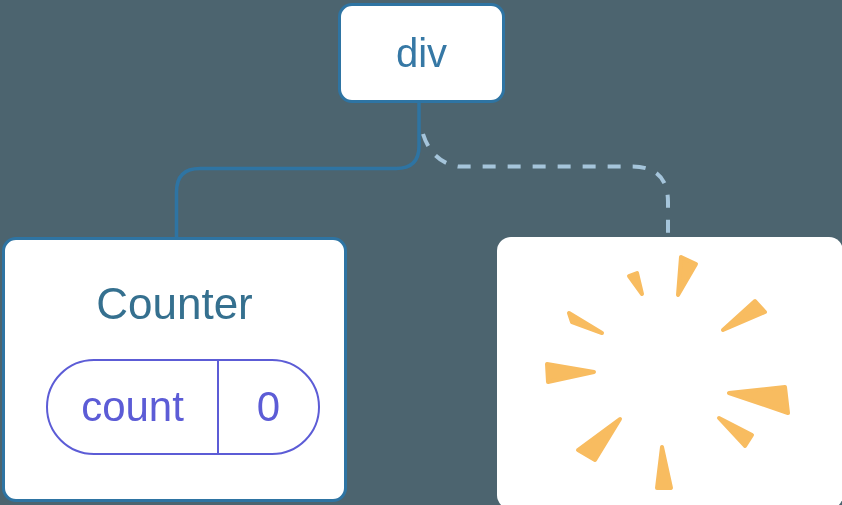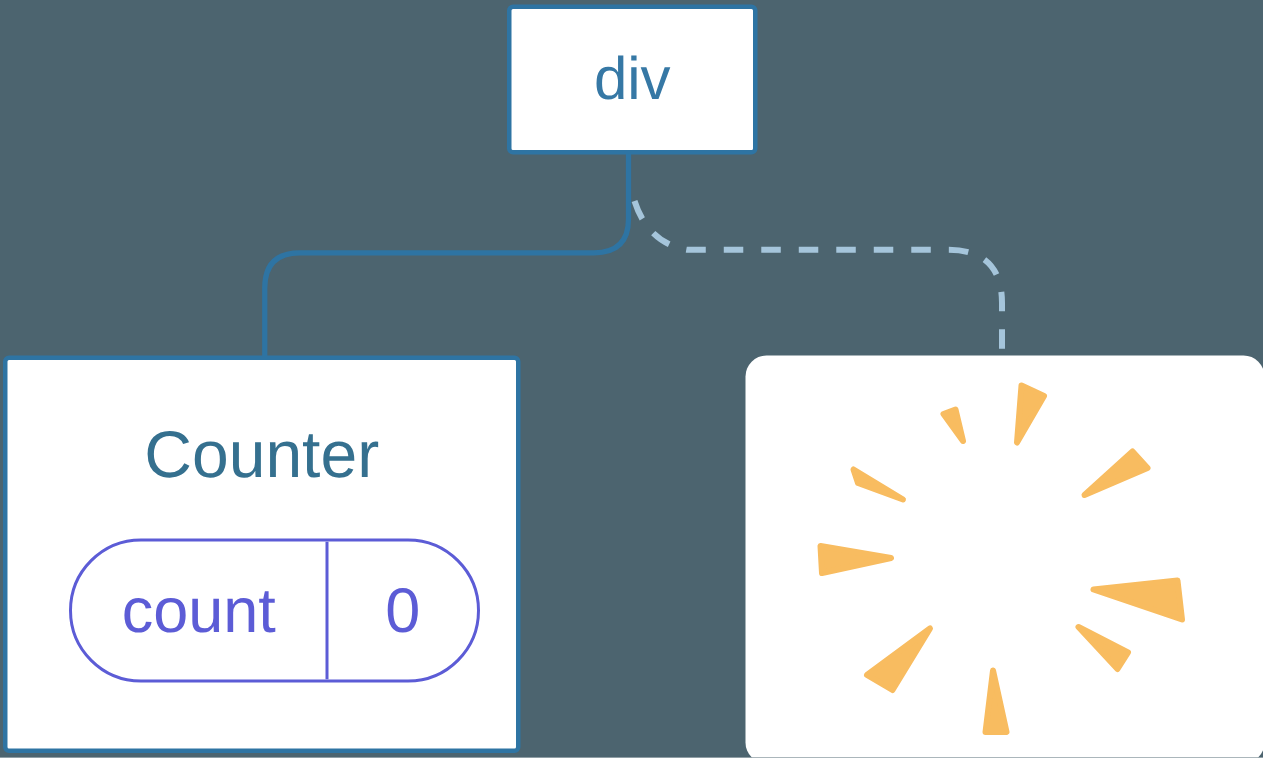--- a/index.html
+++ b/index.html
@@ -29,21 +29,21 @@
   .dashed-link {
     fill: none;
     stroke: var(--dashed-link, #A5C5DB);
     stroke-width: 4;
     stroke-dasharray: 13 12;
     stroke-linecap: butt;
   }
   .node {
     position: absolute;
     background: #ffffff;
-    border-radius: 4px;
+    border-radius: 14px;
     box-sizing: border-box;
   }
   .node.bordered {
     border: 3px solid var(--node-border, #2E74A3);
   }
   #div-node {
     left: 338px; top: 3px;
     width: 167px; height: 100px;
     display: flex;
     align-items: center;

